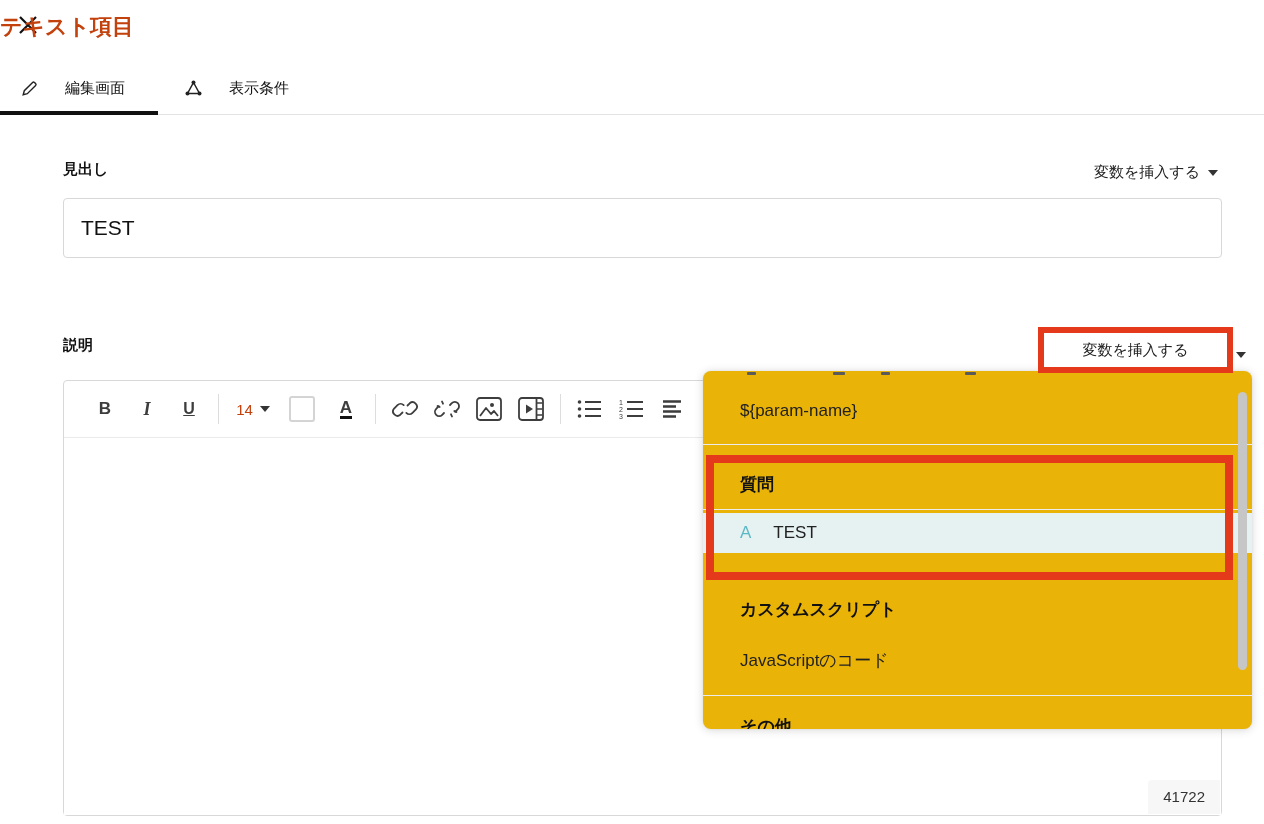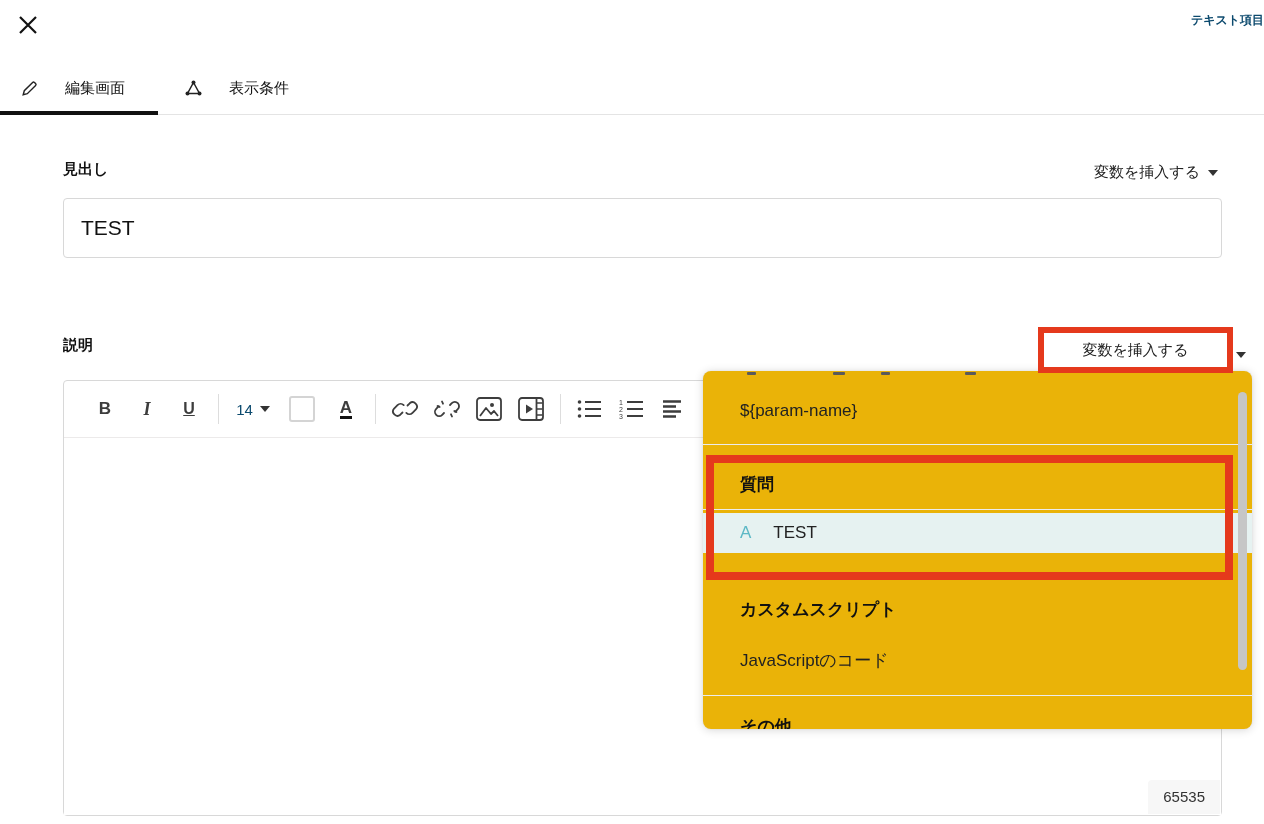--- a/index.html
+++ b/index.html
@@ -2,21 +2,21 @@
 <html><head>
 <meta charset="utf-8">
 <style>
   * { margin:0; padding:0; box-sizing:border-box; }
   html,body { background:#fff; }
   body { font-family:"Liberation Sans","DejaVu Sans",sans-serif; color:#1f1f1f; }
   #app { position:relative; width:1264px; height:824px; background:#fff; overflow:hidden; }
 
   
   .close-btn { position:absolute; left:14px; top:11px; width:28px; height:28px; cursor:pointer; display:flex; align-items:center; justify-content:center; }
-  .modal-title { position:absolute; left:0; top:12px; width:100%; text-align:right; font-size:12px; font-weight:700; color:#0c4a6e; }
+  .modal-title { position:absolute; left:0; top:12px; width:100%; text-align:left; font-size:22px; font-weight:700; color:#c2410c; }
 
   
   .tabs { position:absolute; left:0; top:62px; width:100%; height:53px; border-bottom:1px solid #e4e4e4; }
   .tab { position:absolute; top:0; height:52px; display:flex; align-items:center; gap:26px; font-size:15px; color:#111; cursor:pointer; }
   .tab-edit { left:20px; }
   .tab-cond { left:184px; }
   .tab-underline { position:absolute; left:0; top:49px; width:158px; height:4px; background:#111; }
 
   
   .field-label { position:absolute; left:63px; font-size:15px; font-weight:700; color:#111;text-align:center; }
@@ -32,21 +32,21 @@
   .caret-outside { position:absolute; left:1236px; top:352px; z-index:5; }
 
   
   .editor { position:absolute; left:63px; top:380px; width:1159px; height:436px; border:1px solid #d8d8d8; border-radius:4px; background:#fff; }
   .toolbar { position:absolute; left:0; top:0; width:100%; height:57px; display:flex; align-items:center; padding-left:20px; border-bottom:1px solid #eceaea; }
   .tb-btn { min-width:42px; height:40px; display:flex; align-items:center; justify-content:center; color:#3d3d3d; cursor:pointer; }
   .tb-b { font-weight:800; font-size:17px; }
   .tb-i { font-style:italic; font-family:"Liberation Serif","DejaVu Serif",serif; font-size:18px; font-weight:600; }
   .tb-u { font-size:16px; font-weight:600; text-decoration:underline; }
   .tb-sep { width:1px; height:30px; background:#ddd; margin:0 8px; }
-  .tb-size { display:flex; align-items:center; gap:7px; font-size:15px; color:#0c4a6e; min-width:52px; justify-content:center; cursor:pointer; }
+  .tb-size { display:flex; align-items:center; gap:7px; font-size:15px; color:#c2410c; min-width:52px; justify-content:center; cursor:pointer; }
   .tb-swatch { width:26px; height:26px; border:2px solid #d4d4d4; border-radius:3px; background:#fff; margin:0 10px; cursor:pointer; }
   .tb-a { font-size:17px; font-weight:700; border-bottom:3px solid #111; line-height:1.05; }
   .editor-body { position:absolute; left:0; top:57px; right:0; bottom:0; background:#fff; cursor:text; }
   .char-count { position:absolute; right:1px; bottom:1px; background:#f7f7f7; border-top-left-radius:4px; padding:8px 15px 9px; font-size:15px; color:#333; }
 
   
   .menu { position:absolute; left:703px; top:371px; width:549px; height:358px; background:#eab308; border-radius:8px; box-shadow:0 1px 10px rgba(0,0,0,.16), 0 0 2px rgba(0,0,0,.08); z-index:10; overflow:hidden; }
   .menu-frag { position:absolute; top:1px; height:3px; background:#5a5a5a; border-radius:1px; }
   .menu-item { position:absolute; left:0; width:100%; padding-left:37px; display:flex; align-items:center; font-size:17px; color:#222; cursor:pointer; }
   .menu-header { font-weight:700; color:#111; cursor:default; }
@@ -199,21 +199,21 @@
         <span>
           <svg width="24" height="22" viewBox="0 0 24 22">
               <g stroke="#3d3d3d" stroke-width="2.4">
                 <path d="M1 3.5 h18 M1 8.5 h13 M1 13.5 h18 M1 18.5 h13"></path>
               </g>
             </svg>
         </span>
       </div>
     </div>
     <div class="editor-body"></div>
-    <div class="char-count">65535</div>
+    <div class="char-count">41722</div>
   </div>
 
   <div class="insert-var-boxed">
     <span>変数を挿入する</span>
   </div>
   <span class="caret caret-outside"></span>
 
   <div class="menu">
     <div class="menu-frag" style="left:44px;width:9px;"></div>
     <div class="menu-frag" style="left:130px;width:12px;"></div>

